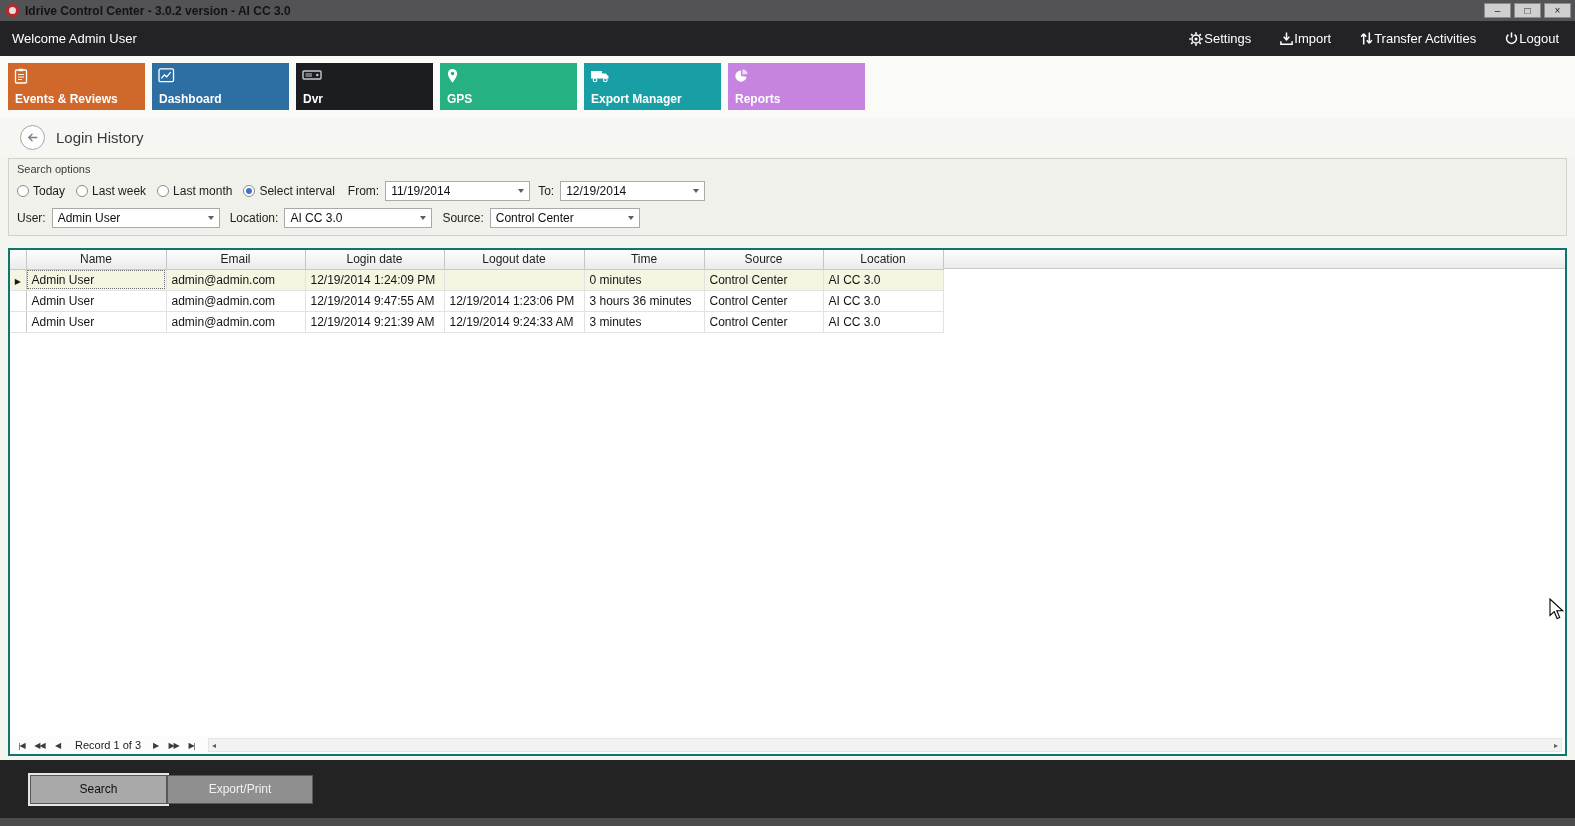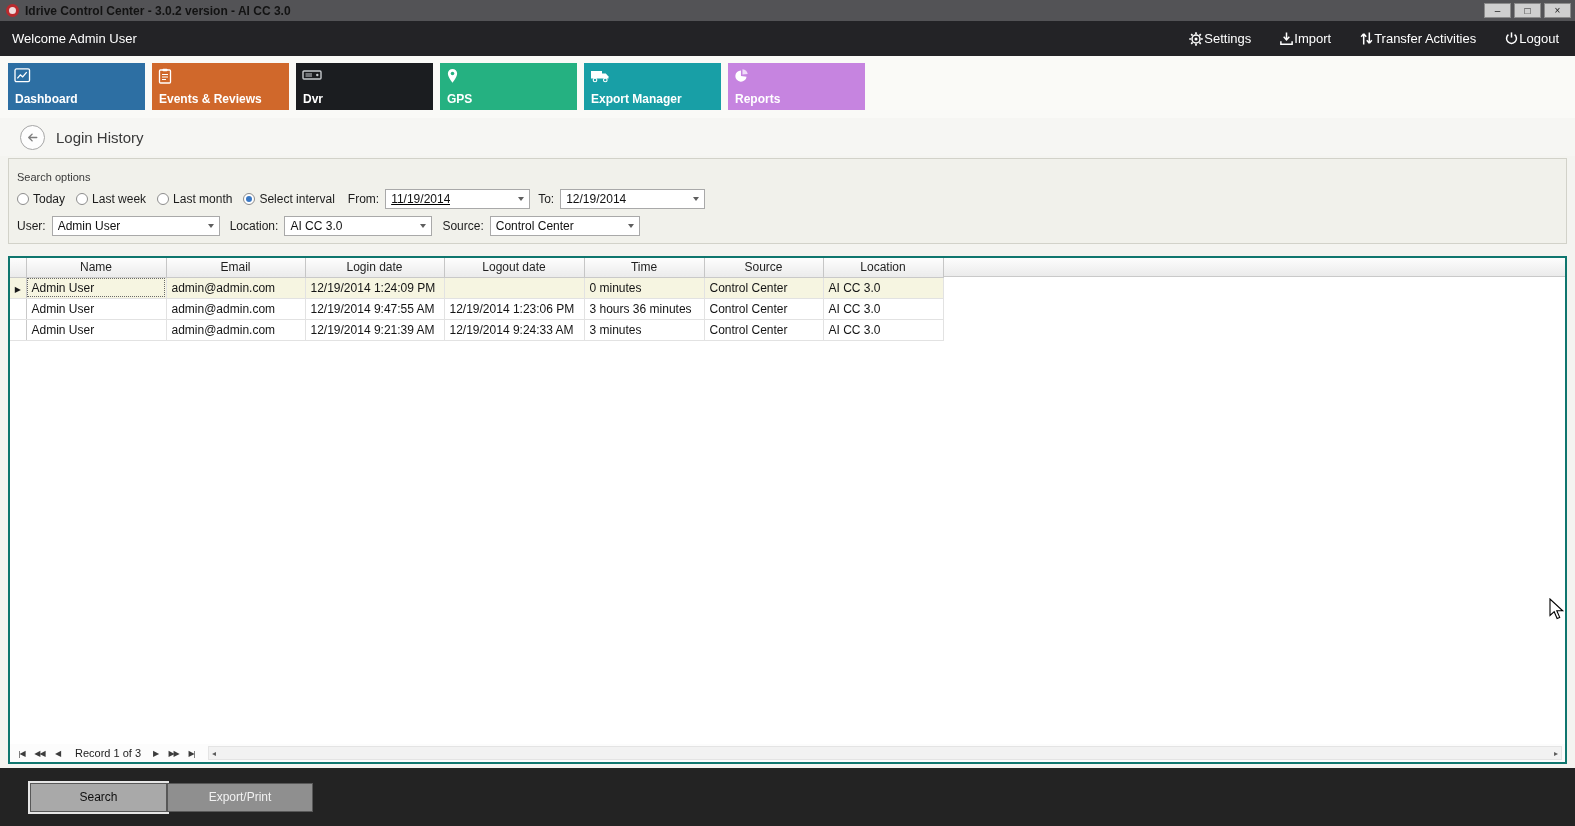--- a/index.html
+++ b/index.html
@@ -25,21 +25,21 @@
   .tile { width: 137px; height: 47px; position: relative; cursor: pointer; flex: none; }
   .tile-icon { position: absolute; top: 5px; left: 6px; display: flex; }
   .tile-label { position: absolute; left: 7px; bottom: 4px; color: #fff; font-weight: bold; font-size: 12px; white-space: nowrap; }
 
   
   .page-header { height: 38px; display: flex; align-items: center; gap: 11px; padding-left: 20px; background: #f6f6f3; }
   .back-btn { width: 25px; height: 25px; border-radius: 50%; border: 1px solid #a6a6a6; background: #fdfdfd; display: flex; align-items: center; justify-content: center; cursor: pointer; flex: none; }
   .page-title { font-size: 15px; color: #3a3a3a; }
 
   
-  .search-panel { margin: 2px 8px 0; border: 1px solid #d2d2c9; background: #f1f1eb; padding: 12px 8px 7px; }
+  .search-panel { margin: 2px 8px 0; border: 1px solid #d2d2c9; background: #f1f1eb; padding: 4px 8px 7px; }
   .panel-caption { font-size: 11px; color: #3a3a3a; line-height: 13px; margin-bottom: 5px; }
   .opt-row { display: flex; align-items: center; height: 20px; }
   .opt-row + .opt-row { margin-top: 7px; }
   .radio-group { display: flex; align-items: center; }
   .radio { display: flex; align-items: center; gap: 4px; margin-right: 11px; cursor: pointer; color: #1c1c1c; }
   .radio-circle { width: 12px; height: 12px; border-radius: 50%; border: 1px solid #8d8d8d; background: #fff; position: relative; flex: none; }
   .radio.checked .radio-circle::after { content: ""; position: absolute; left: 2px; top: 2px; width: 6px; height: 6px; border-radius: 50%; background: #3a78c3; }
   .field { display: flex; align-items: center; }
   .field-label { margin-right: 6px; color: #1c1c1c; white-space: nowrap; }
   .combo { height: 20px; background: #fff; border: 1px solid #a9a9a9; display: flex; align-items: center; justify-content: space-between; padding-left: 5px; cursor: pointer; }
@@ -130,38 +130,38 @@
             <path d="M8 1.5V7"></path>
             <path d="M4.7 3.8a5.3 5.3 0 1 0 6.6 0"></path>
           </svg>
         </span>
         <span>Logout</span>
       </div>
     </div>
 </div>
 
 <div class="tiles" id="tiles">
-    <div class="tile" style="background: rgb(45, 111, 163);">
-      <span class="tile-icon">
-        <svg width="17" height="15" viewBox="0 0 18 16">
-          <rect x="1" y="1" width="15.5" height="13.5" rx="1.5" fill="none" stroke="#fff" stroke-width="1.4"></rect>
-          <path d="M3.5 11l3.2-3.6 2.5 2 4.3-5" stroke="#fff" stroke-width="1.4" fill="none"></path>
-        </svg>
-      </span>
-      <span class="tile-label">Dashboard</span>
-    </div>
     <div class="tile" style="background: rgb(208, 104, 43);">
       <span class="tile-icon">
         <svg width="14" height="16" viewBox="0 0 14 16">
           <rect x="1.5" y="2" width="11" height="13" rx="1" fill="none" stroke="#fff" stroke-width="1.3"></rect>
           <rect x="4.5" y="0.7" width="5" height="2.6" rx="0.8" fill="#fff"></rect>
           <path d="M4 6.5h6M4 9h6M4 11.5h4" stroke="#fff" stroke-width="1.1"></path>
         </svg>
       </span>
       <span class="tile-label">Events &amp; Reviews</span>
+    </div>
+    <div class="tile" style="background: rgb(45, 111, 163);">
+      <span class="tile-icon">
+        <svg width="17" height="15" viewBox="0 0 18 16">
+          <rect x="1" y="1" width="15.5" height="13.5" rx="1.5" fill="none" stroke="#fff" stroke-width="1.4"></rect>
+          <path d="M3.5 11l3.2-3.6 2.5 2 4.3-5" stroke="#fff" stroke-width="1.4" fill="none"></path>
+        </svg>
+      </span>
+      <span class="tile-label">Dashboard</span>
     </div>
     <div class="tile" style="background: rgb(27, 29, 32);">
       <span class="tile-icon">
         <svg width="20" height="14" viewBox="0 0 20 14">
           <rect x="1" y="3" width="18" height="8" rx="1" fill="none" stroke="#c6cacd" stroke-width="1.4"></rect>
           <path d="M3.5 6h6.5M3.5 8h6.5" stroke="#c6cacd" stroke-width="1"></path>
           <circle cx="15.3" cy="7" r="1.2" fill="#c6cacd"></circle>
         </svg>
       </span>
       <span class="tile-label">Dvr</span>
@@ -224,21 +224,21 @@
           <span class="radio-circle"></span>
           <span>Last month</span>
         </span>
         <span class="radio checked">
           <span class="radio-circle"></span>
           <span>Select interval</span>
         </span>
       </span>
     <div class="field" style="margin-left:2px;">
       <span class="field-label">From:</span>
-      <div class="combo" style="width:145px;text-decoration:underline;">
+      <div class="combo" style="width:145px;">
         <span class="combo-value">11/19/2014</span>
         <span class="combo-btn">
             <span class="tri"></span>
           </span>
       </div>
     </div>
     <div class="field" style="margin-left:8px;">
       <span class="field-label">To:</span>
       <div class="combo" style="width:145px;">
         <span class="combo-value">12/19/2014</span>

